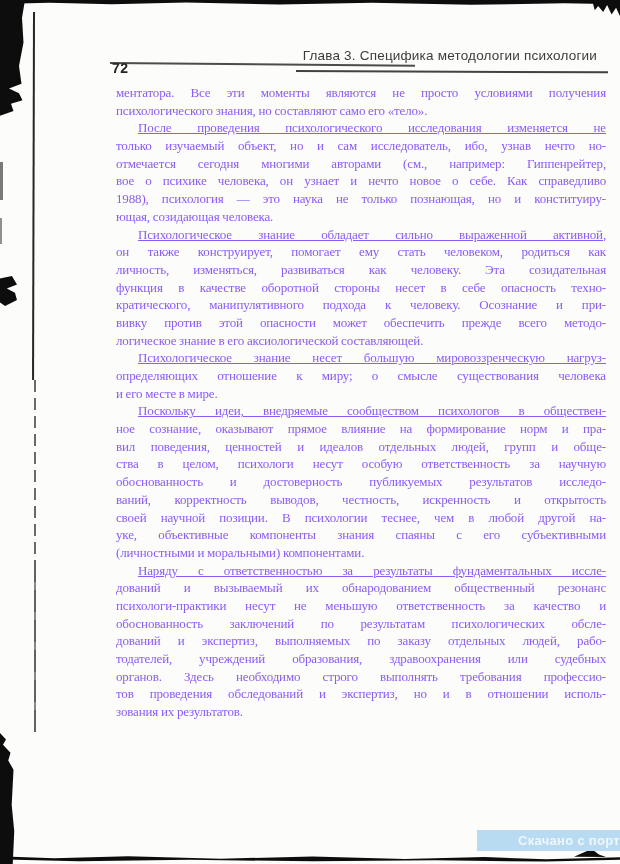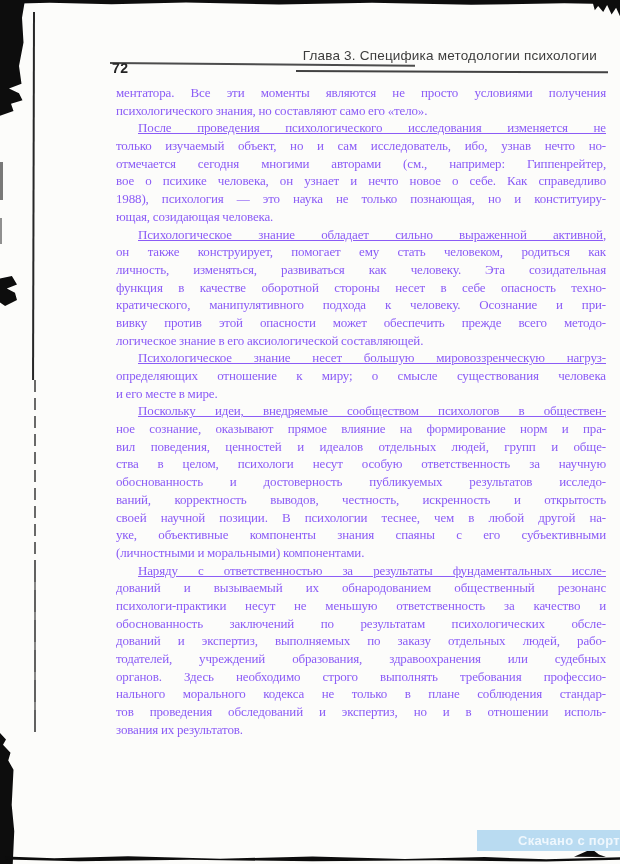--- a/index.html
+++ b/index.html
@@ -151,21 +151,20 @@
       <div class="line">своей научной позиции. В психологии теснее, чем в любой другой на-</div>
       <div class="line">уке, объективные компоненты знания спаяны с его субъективными</div>
       <div class="line final">(личностными и моральными) компонентами.</div>
       <div class="line indent">Наряду с ответственностью за результаты фундаментальных иссле-</div>
       <div class="line">дований и вызываемый их обнародованием общественный резонанс</div>
       <div class="line">психологи-практики несут не меньшую ответственность за качество и</div>
       <div class="line">обоснованность заключений по результатам психологических обсле-</div>
       <div class="line">дований и экспертиз, выполняемых по заказу отдельных людей, рабо-</div>
       <div class="line">тодателей, учреждений образования, здравоохранения или судебных</div>
       <div class="line">органов. Здесь необходимо строго выполнять требования профессио-</div>
-      <div class="line">нального морального кодекса не только в плане соблюдения стандар-</div>
       <div class="line">тов проведения обследований и экспертиз, но и в отношении исполь-</div>
       <div class="line final">зования их результатов.</div>
     </div>
 
   <div class="watermark-bar" style="background: rgb(185, 219, 241);">
     <span class="watermark-label" style="color: rgb(239, 247, 253);">Скачано с порта</span>
   </div>
 
 </div>
 

